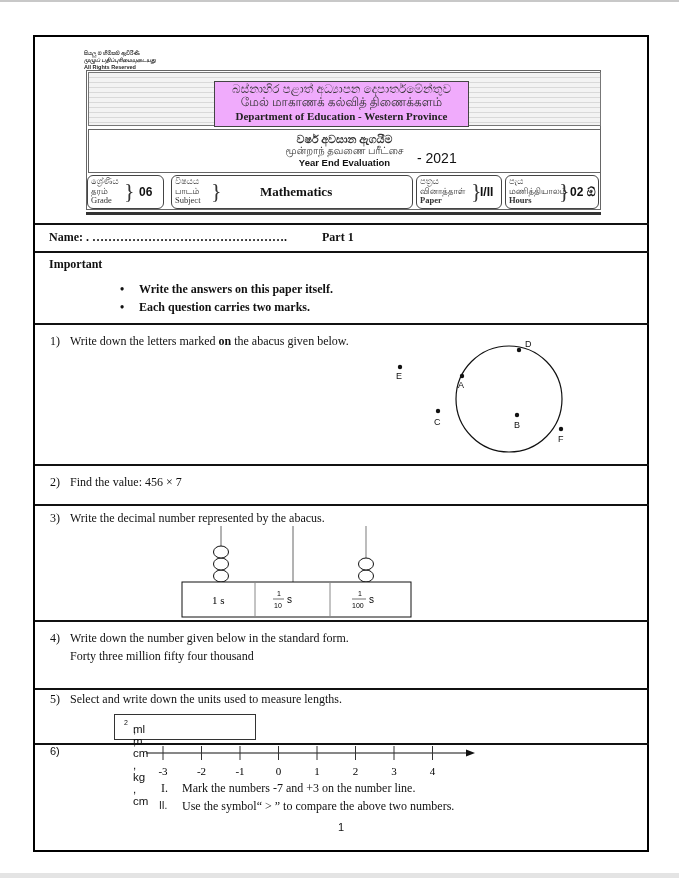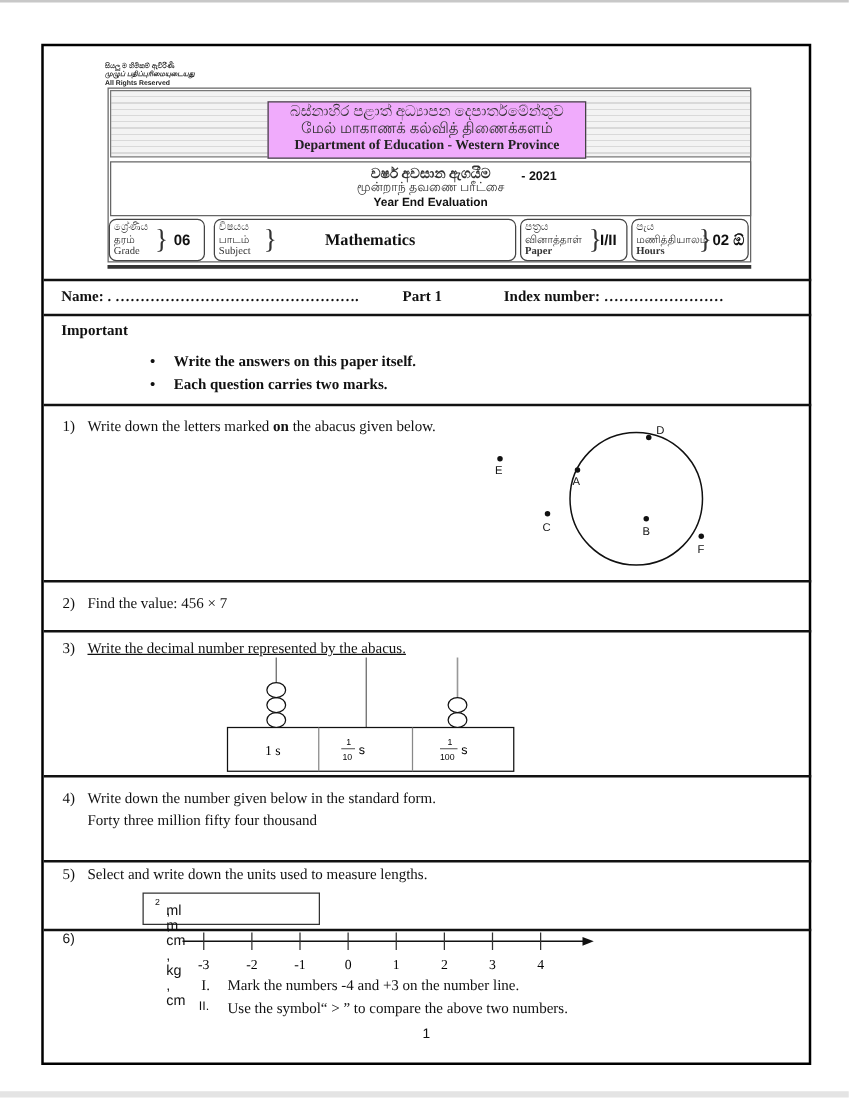--- a/index.html
+++ b/index.html
@@ -18,21 +18,21 @@
                background: repeating-linear-gradient(0deg,#f3f3f3 0 2px,#d9d9d9 2px 3px,#f3f3f3 3px 5px); }
   .banner { position:absolute; left:127px; top:10px; width:253px; height:44px; background:#f0abfc; border:1.5px solid #444;
             text-align:center; }
   .banner .l1 { font-size:12px; line-height:14px; color:#333; }
   .banner .l2 { font-size:12px; line-height:13px; color:#333; }
   .banner .l3 { font-size:11px; line-height:14px; font-weight:bold; color:#222; }
   .evalbox { position:absolute; left:1px; top:58px; width:511px; height:42px; border:1px solid #666; text-align:center; }
   .evalbox .e1 { font-size:11px; font-weight:bold; color:#333; line-height:12px; margin-top:3px; }
   .evalbox .e2 { font-size:10px; color:#333; line-height:12px; }
   .evalbox .e3 { font-family:"Liberation Sans", sans-serif; font-size:9.5px; font-weight:bold; line-height:12px; }
-  .evalbox .yr { position:absolute; left:328px; top:6px; font-family:"Liberation Sans", sans-serif; font-size:10px; font-weight:bold; }
+  .evalbox .yr { position:absolute; left:328px; top:20px; font-family:"Liberation Sans", sans-serif; font-size:14px; font-weight:normal; }
   .info { position:absolute; top:104px; height:32px; border:1px solid #444; border-radius:6px; }
   .info .lbl { position:absolute; left:3px; top:1px; font-size:8.5px; line-height:9.5px; color:#333; }
   .info .br { position:absolute; top:4px; font-size:22px; line-height:22px; color:#333; font-weight:lighter; }
   .info .val { position:absolute; top:9px; font-family:"Liberation Sans", sans-serif; font-weight:bold; font-size:12px; }
   .frame-bottom { position:absolute; left:51px; top:175px; width:515px; height:3px; background:#333; }
 
   .t { position:absolute; font-size:12px; white-space:nowrap; }
   .b { font-weight:bold; }
   .sans { font-family:"Liberation Sans", sans-serif; }
   .unitsbox { position:absolute; left:79px; top:677px; width:140px; height:24px; border:1px solid #333; }
@@ -110,21 +110,20 @@
   <div class="hline" style="top:214px;"></div>
   <div class="hline" style="top:286px;"></div>
   <div class="hline" style="top:427px;"></div>
   <div class="hline" style="top:467px;"></div>
   <div class="hline" style="top:583px;"></div>
   <div class="hline" style="top:651px;"></div>
   <div class="hline" style="top:706px;"></div>
 
   <span class="t b" style="left:14px;top:193px;">Name: . ………………………………………….</span>
   <span class="t b" style="left:287px;top:193px;">Part 1</span>
-  <span class="t b" style="left:368px;top:193px;">Index number: ……………………</span>
 
   <span class="t b" style="left:14px;top:220px;">Important</span>
   <span class="t b" style="left:85px;top:245px;">•</span>
   <span class="t b" style="left:104px;top:245px;">Write the answers on this paper itself.</span>
   <span class="t b" style="left:85px;top:263px;">•</span>
   <span class="t b" style="left:104px;top:263px;">Each question carries two marks.</span>
 
   <span class="t" style="left:15px;top:297px;">1)</span>
   <span class="t" style="left:35px;top:297px;"><span>Write down the letters marked </span><b>on</b><span> the abacus given below.</span></span>
   <svg class="abs" style="left:350px;top:295px;" width="240" height="130">
@@ -142,21 +141,21 @@
         <text x="129" y="96">B</text>
       <circle cx="176" cy="97" r="2.2"></circle>
         <text x="173" y="110">F</text>
     </g>
   </svg>
 
   <span class="t" style="left:15px;top:438px;">2)</span>
   <span class="t" style="left:35px;top:438px;">Find the value:  456 × 7</span>
 
   <span class="t" style="left:15px;top:474px;">3)</span>
-  <span class="t" style="left:35px;top:474px;text-decoration:underline;">Write the decimal number represented by the abacus.</span>
+  <span class="t" style="left:35px;top:474px;">Write the decimal number represented by the abacus.</span>
   <svg class="abs" style="left:145px;top:487px;" width="235" height="96">
     <line x1="41" y1="2" x2="41" y2="58" stroke="#666" stroke-width="1"></line>
     <line x1="113" y1="2" x2="113" y2="58" stroke="#666" stroke-width="1"></line>
     <line x1="186" y1="2" x2="186" y2="58" stroke="#999" stroke-width="1.3"></line>
     <g id="beads" fill="#fff" stroke="#111" stroke-width="1">
         <ellipse cx="41" cy="52" rx="7.5" ry="6"></ellipse>
         <ellipse cx="41" cy="40" rx="7.5" ry="6"></ellipse>
         <ellipse cx="41" cy="28" rx="7.5" ry="6"></ellipse>
         <ellipse cx="186" cy="52" rx="7.5" ry="6"></ellipse>
         <ellipse cx="186" cy="40" rx="7.5" ry="6"></ellipse>
@@ -204,18 +203,18 @@
         <text x="177" y="31" text-anchor="middle" font-family="Liberation Serif, serif" font-size="11">1</text>
         <line x1="215.5" x2="215.5" y1="2" y2="16" stroke="#333" stroke-width="1"></line>
         <text x="215.5" y="31" text-anchor="middle" font-family="Liberation Serif, serif" font-size="11">2</text>
         <line x1="254" x2="254" y1="2" y2="16" stroke="#333" stroke-width="1"></line>
         <text x="254" y="31" text-anchor="middle" font-family="Liberation Serif, serif" font-size="11">3</text>
         <line x1="292.5" x2="292.5" y1="2" y2="16" stroke="#333" stroke-width="1"></line>
         <text x="292.5" y="31" text-anchor="middle" font-family="Liberation Serif, serif" font-size="11">4</text>
       </g>
   </svg>
   <span class="t" style="left:126px;top:744px;">I.</span>
-  <span class="t" style="left:125px;top:744px;margin-left:22px;">Mark the numbers -4 and +3 on the number line.</span>
+  <span class="t" style="left:125px;top:744px;margin-left:22px;">Mark the numbers -7 and +3 on the number line.</span>
   <span class="t sans" style="left:124px;top:763px;font-size:10px;">II.</span>
   <span class="t" style="left:147px;top:762px;">Use the symbol“ &gt; ” to compare the above two numbers.</span>
 
   <span class="t sans" style="left:303px;top:784px;font-size:11px;">1</span>
 </div>
 
 </body></html>

